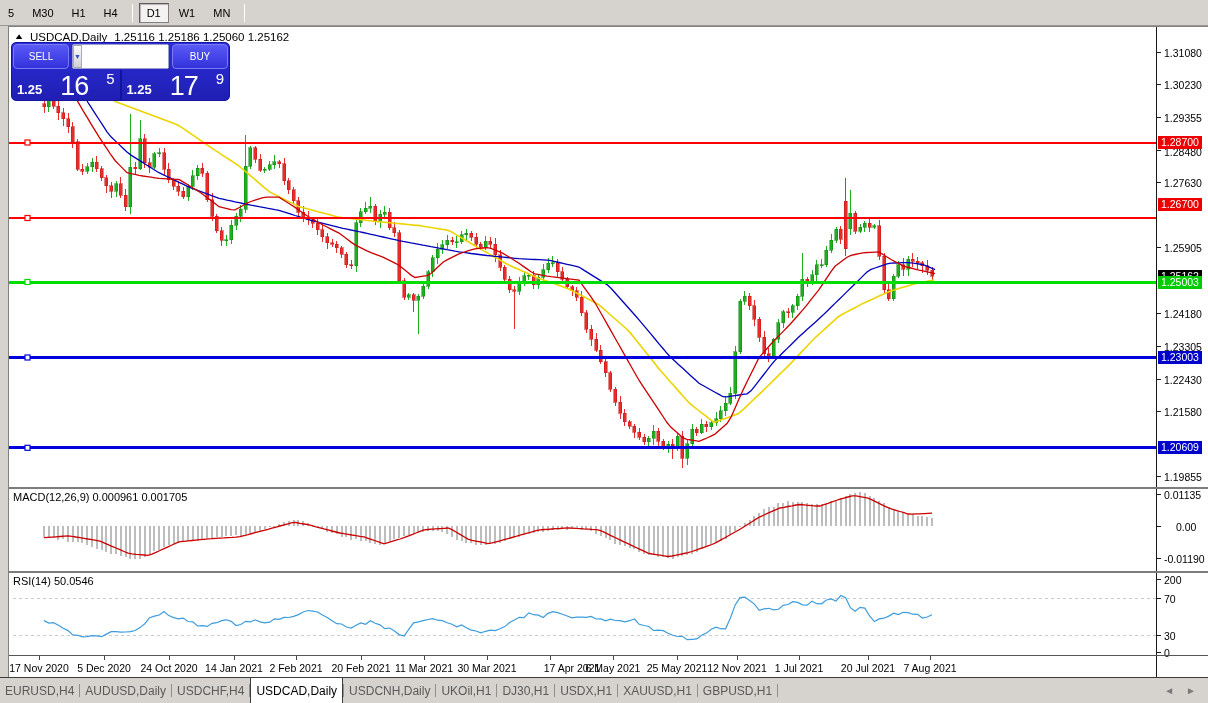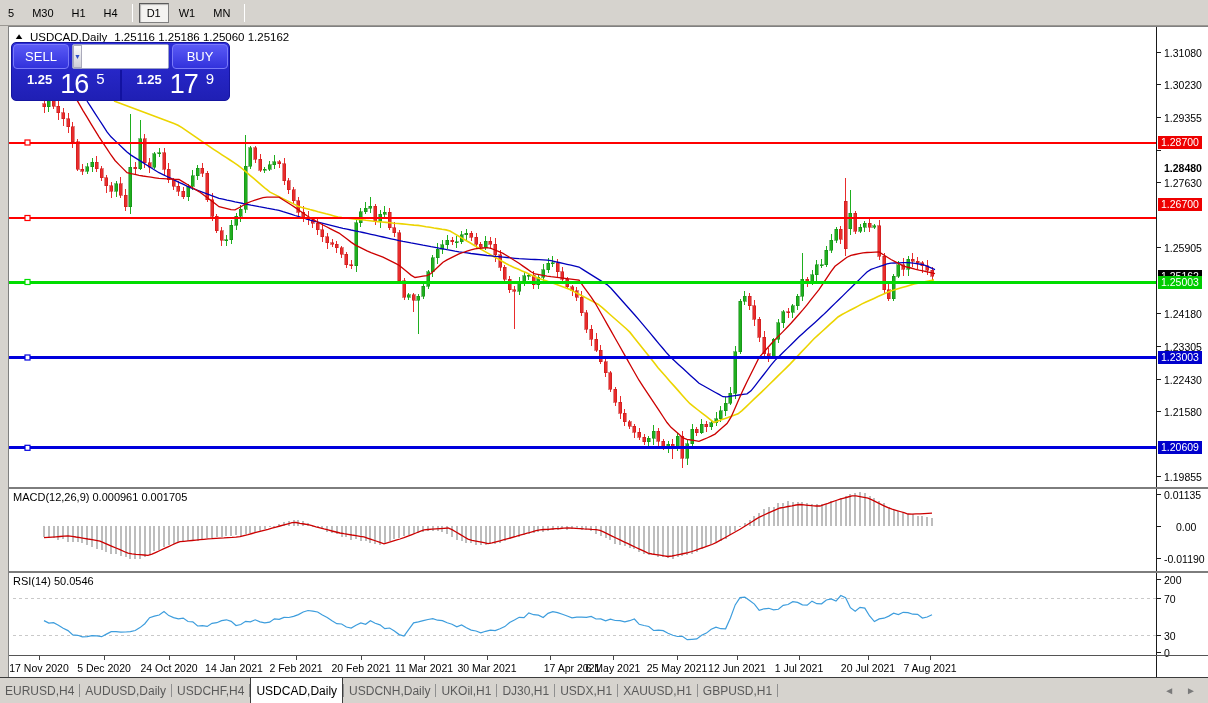--- a/index.html
+++ b/index.html
@@ -31,28 +31,28 @@
   .chart-title{position:absolute;left:6px;top:4px;font-size:11.5px;color:#000;z-index:8;display:flex;gap:7px;align-items:center}
   .collapse-arrow{font-size:8px;line-height:8px;color:#000;transform:scaleX(1.4)}
   .ind-label{position:absolute;left:4px;font-size:11px;color:#000;z-index:8}
 
   
   .trade-panel{position:absolute;left:2px;top:15px;width:219px;height:59px;z-index:9;
                background:linear-gradient(#2d2dd8,#1f1fb4);border-radius:5px;border:1px solid #1515a0;
                color:#fff;overflow:hidden}
   .tp-top{position:absolute;left:0;top:0;width:100%;height:27px;display:flex;align-items:stretch}
   .tp-btn{width:56px;margin:1px;border-radius:4px;background:linear-gradient(#5a5af6,#3232dc);
-          border:1px solid #7a7af8;color:#fff;font-size:13px;display:flex;align-items:center;justify-content:center;cursor:pointer}
+          border:1px solid #7a7af8;color:#fff;font-size:10px;display:flex;align-items:center;justify-content:center;cursor:pointer}
   .tp-spin{flex:1;display:flex;margin:1px 2px;border:1px solid #9aa0c8;background:#fff;border-radius:2px;overflow:hidden}
   .spin-btn{width:21px;background:linear-gradient(#fcfcfc,#cfcfd8);border:1px solid #aab;display:flex;
             align-items:center;justify-content:center;font-size:7px;color:#3050c8;cursor:pointer}
   .vol{flex:1;border:none;outline:none;text-align:right;padding-right:5px;font-size:13px;color:#000;
        font-family:"Liberation Sans",sans-serif}
   .tp-prices{position:absolute;left:0;top:27px;width:100%;height:32px;display:flex}
-  .tp-price{flex:1;display:flex;justify-content:center;padding-bottom:2px;gap:8px}
+  .tp-price{flex:1;display:flex;align-items:flex-end;justify-content:center;padding-bottom:2px;gap:18px}
   .tp-price .small{font-size:13px;font-weight:bold;line-height:20px}
   .tp-price .big{font-size:27px;line-height:28px;font-weight:400;letter-spacing:-1px}
   .tp-price .sup{font-size:15px;line-height:15px;align-self:flex-start;margin-top:1px}
   .tp-div{width:2px;background:#1212a0;height:100%}
 
   
   .date-axis{position:absolute;left:0;top:629px;width:1147px;height:22px;background:#fff}
   .date-axis .dtick{position:absolute;top:0;width:1px;height:4px;background:#444}
   .date-axis .dlabel{position:absolute;top:6px;transform:translateX(-50%);font-size:10.5px;color:#000;white-space:nowrap}
 
@@ -717,21 +717,21 @@
           <div class="dlabel" style="left: 415px;">11 Mar 2021</div>
           <div class="dtick" style="left: 478px;"></div>
           <div class="dlabel" style="left: 478px;">30 Mar 2021</div>
           <div class="dtick" style="left: 541px;"></div>
           <div class="dlabel" style="left: 563px;">17 Apr 2021</div>
           <div class="dtick" style="left: 604px;"></div>
           <div class="dlabel" style="left: 604px;">6 May 2021</div>
           <div class="dtick" style="left: 668px;"></div>
           <div class="dlabel" style="left: 668px;">25 May 2021</div>
           <div class="dtick" style="left: 728px;"></div>
-          <div class="dlabel" style="left: 728px;">12 Jun 2021</div>
+          <div class="dlabel" style="left: 728px;">12 Nov 2021</div>
           <div class="dtick" style="left: 790px;"></div>
           <div class="dlabel" style="left: 790px;">1 Jul 2021</div>
           <div class="dtick" style="left: 859px;"></div>
           <div class="dlabel" style="left: 859px;">20 Jul 2021</div>
           <div class="dtick" style="left: 921px;"></div>
           <div class="dlabel" style="left: 921px;">7 Aug 2021</div>
         </div>
     </div>
 
     <div class="pane-sep" style="top:460px"></div>
@@ -739,21 +739,21 @@
     <div class="pane-sep" style="top:628px;height:1px;background:#555"></div>
 
     <div class="axis" id="price-axis">
         <div class="tickdash" style="top: 25px;"></div>
         <div class="tick" style="top: 20.1981px;">1.31080</div>
         <div class="tickdash" style="top: 57px;"></div>
         <div class="tick" style="top: 52.2736px;">1.30230</div>
         <div class="tickdash" style="top: 90px;"></div>
         <div class="tick" style="top: 85.2925px;">1.29355</div>
         <div class="tickdash" style="top: 123px;"></div>
-        <div class="tick" style="top: 135px; font-weight: bold;">1.28480</div>
+        <div class="tick" style="top: 119px;">1.28480</div>
         <div class="tickdash" style="top: 155px;"></div>
         <div class="tick" style="top: 150.387px;">1.27630</div>
         <div class="tickdash" style="top: 220px;"></div>
         <div class="tick" style="top: 215.481px;">1.25905</div>
         <div class="tickdash" style="top: 286px;"></div>
         <div class="tick" style="top: 280.575px;">1.24180</div>
         <div class="tickdash" style="top: 319px;"></div>
         <div class="tick" style="top: 313.594px;">1.23305</div>
         <div class="tickdash" style="top: 352px;"></div>
         <div class="tick" style="top: 346.613px;">1.22430</div>

